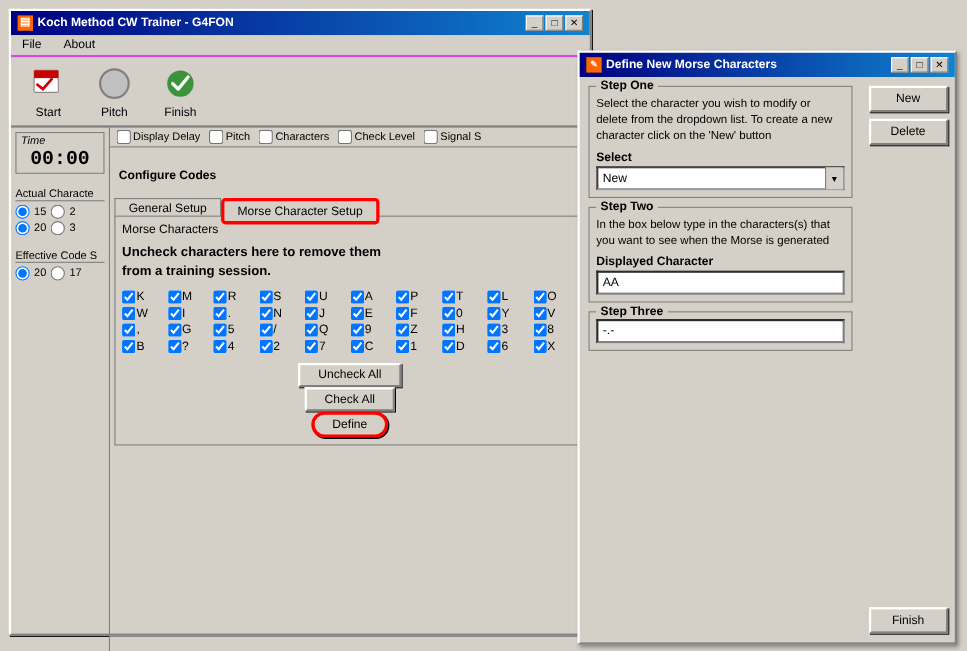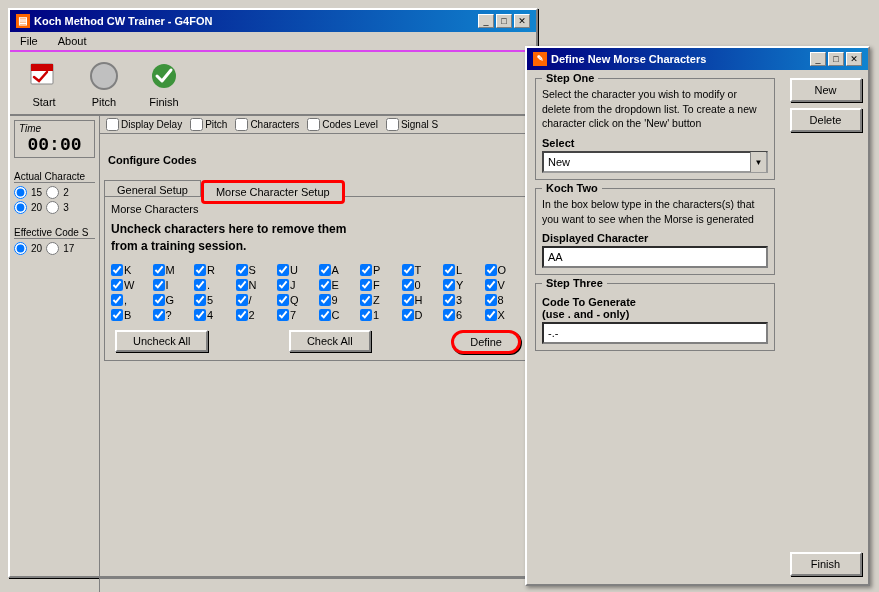--- a/index.html
+++ b/index.html
@@ -256,23 +256,24 @@
       width: 12px;
       height: 12px;
       margin: 0;
     }
     .morse-cell span { font-size: 11px; }
 
     
     .bottom-buttons {
       display: flex;
       justify-content: space-between;
-      align-items: flex-start;
+      align-items: center;
       margin-top: 8px;
       padding: 0 4px;
+      flex-direction: column;
     }
     .btn-win {
       padding: 3px 16px;
       background: #d4d0c8;
       border: 2px solid #fff;
       border-right-color: #808080;
       border-bottom-color: #808080;
       cursor: pointer;
       font-size: 11px;
       box-shadow: 1px 1px 0 #000;
@@ -516,21 +517,21 @@
         <label>
           <input type="checkbox" style="">
           <span>Pitch</span>
         </label>
         <label>
           <input type="checkbox" style="">
           <span>Characters</span>
         </label>
         <label>
           <input type="checkbox" style="">
-          <span>Codes Level</span>
+          <span>Check Level</span>
         </label>
         <label>
           <input type="checkbox" style="">
           <span>Signal S</span>
         </label>
       </div>
 
       <div class="configure-area">
         <div class="configure-title">Configure Codes</div>
 
@@ -747,31 +748,28 @@
         <div class="step-legend">Step One</div>
         <div class="step-content">Select the character you wish to modify or delete from the dropdown list. To create a new character click on the 'New' button</div>
         <div class="step-label">Select</div>
         <div class="select-wrap">
           <span class="select-text">New</span>
           <span class="select-arrow">▼</span>
         </div>
       </div>
 
       <div class="step-group">
-        <div class="step-legend">Koch Two</div>
+        <div class="step-legend">Step Two</div>
         <div class="step-content">In the box below type in the characters(s) that you want to see when the Morse is generated</div>
         <div class="step-label">Displayed Character</div>
         <input type="text" class="text-input" value="AA" style="">
       </div>
 
       <div class="step-group">
         <div class="step-legend">Step Three</div>
-        <div class="step-label">
-          <span>Code To Generate<br>(use . and - only)</span>
-        </div>
         <input type="text" class="text-input" value="-.-" style="">
       </div>
 
     </div>
 
     <div class="dialog-right">
       <button class="dialog-btn">New</button>
       <button class="dialog-btn">Delete</button>
       <button class="dialog-btn" style="margin-top:auto;">Finish</button>
     </div>

